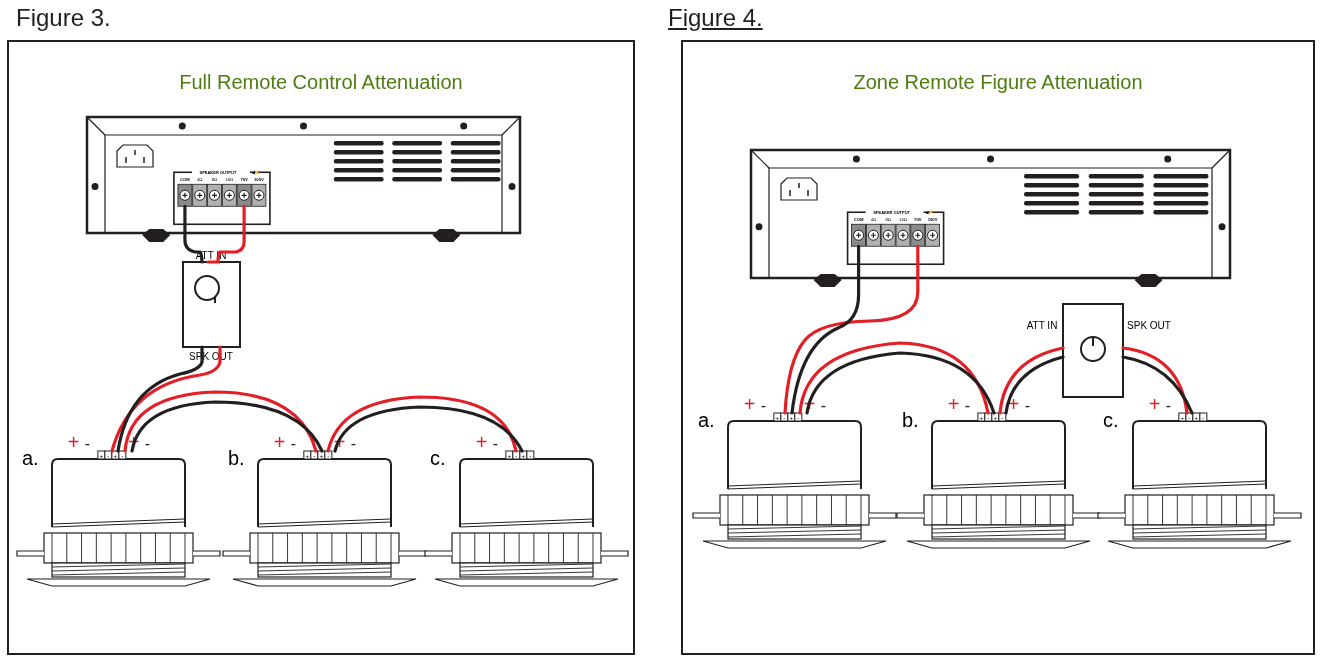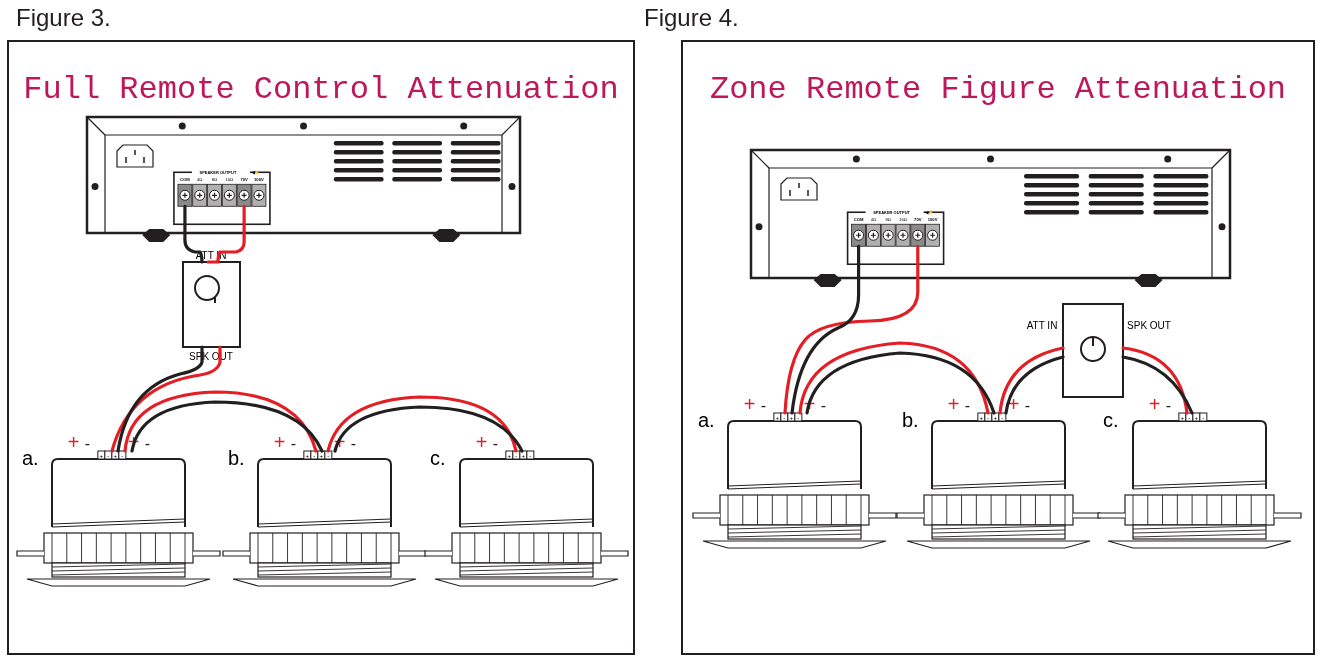--- a/index.html
+++ b/index.html
@@ -1,27 +1,27 @@
 <!DOCTYPE html>
 <html><head>
 <meta charset="utf-8">
 <style>
   html, body { margin: 0; padding: 0; background: #ffffff; }
   body { width: 1321px; height: 661px; position: relative; overflow: hidden; font-family: "Liberation Sans", sans-serif; color: #231f20; }
   .fig-label { position: absolute; top: 4px; font-size: 24px; font-family: "Liberation Sans", sans-serif; color: #231f20; }
   .panel { position: absolute; top: 40px; height: 615px; border: 2px solid #231f20; box-sizing: border-box; background: #fff; }
-  .panel-title { position: absolute; top: 29px; width: 100%; text-align: center; font-size: 32px; font-family: Liberation Mono, monospace; color: #be185d; }
+  .panel-title { position: absolute; top: 29px; width: 100%; text-align: center; font-size: 20px; font-family: Liberation Sans, sans-serif; color: #4d7c0f; }
   svg.diagram { position: absolute; left: 0; top: 0; }
   svg text { font-family: "Liberation Sans", sans-serif; }
 </style>
 </head>
 <body>
 
 <div class="fig-label" style="left:16px;">Figure 3.</div>
-<div class="fig-label" style="left:644px;">Figure 4.</div>
+<div class="fig-label" style="left:668px;text-decoration:underline;">Figure 4.</div>
 
 <div class="panel" style="left:7px; width:628px;">
   <div class="panel-title">Full Remote Control Attenuation</div>
 </div>
 <div class="panel" style="left:681px; width:634px;">
   <div class="panel-title">Zone Remote Figure Attenuation</div>
 </div>
 
 <svg class="diagram" id="diagram" width="1321" height="661" viewBox="0 0 1321 661">
     <g>

